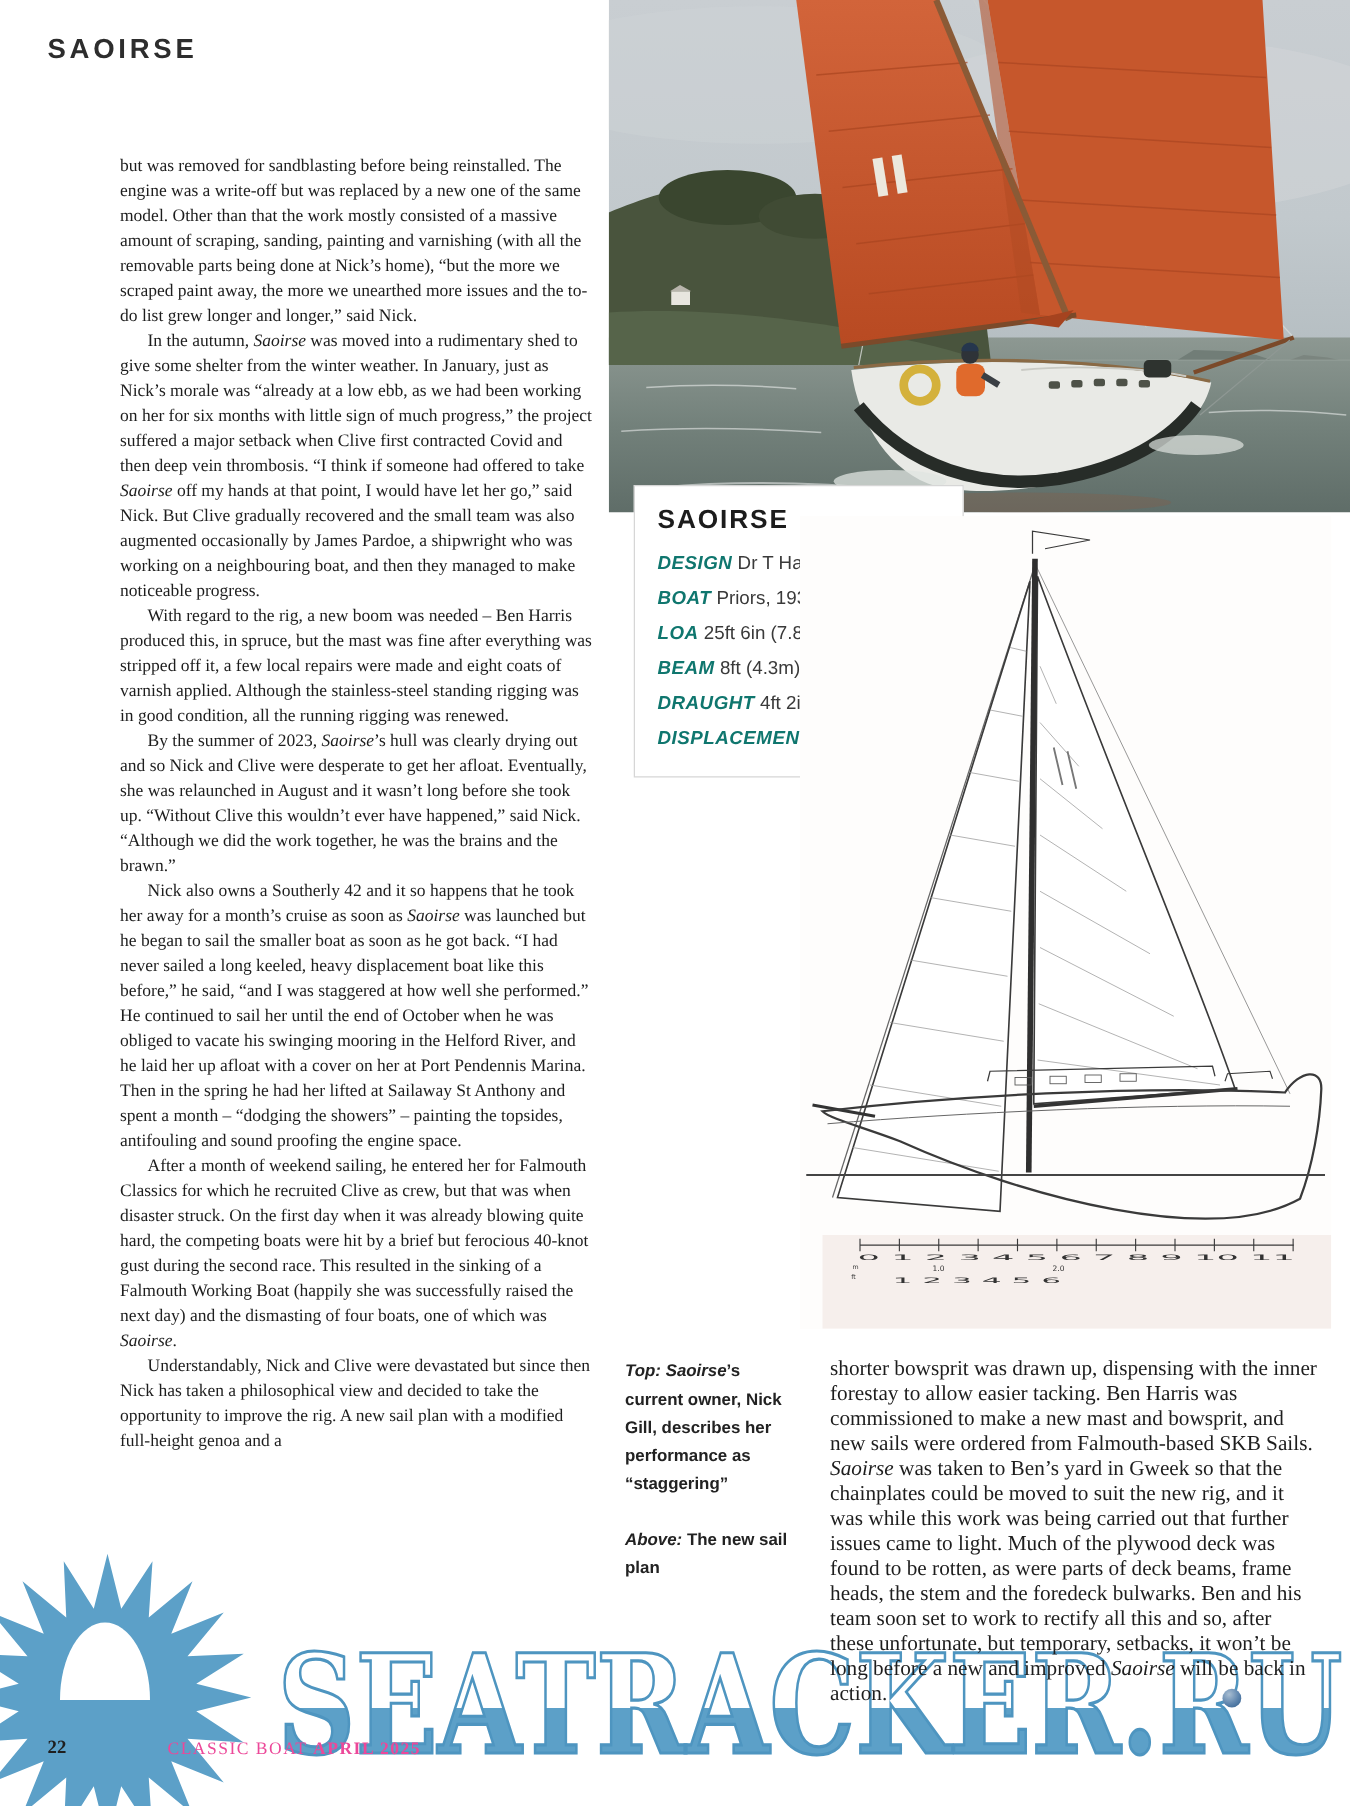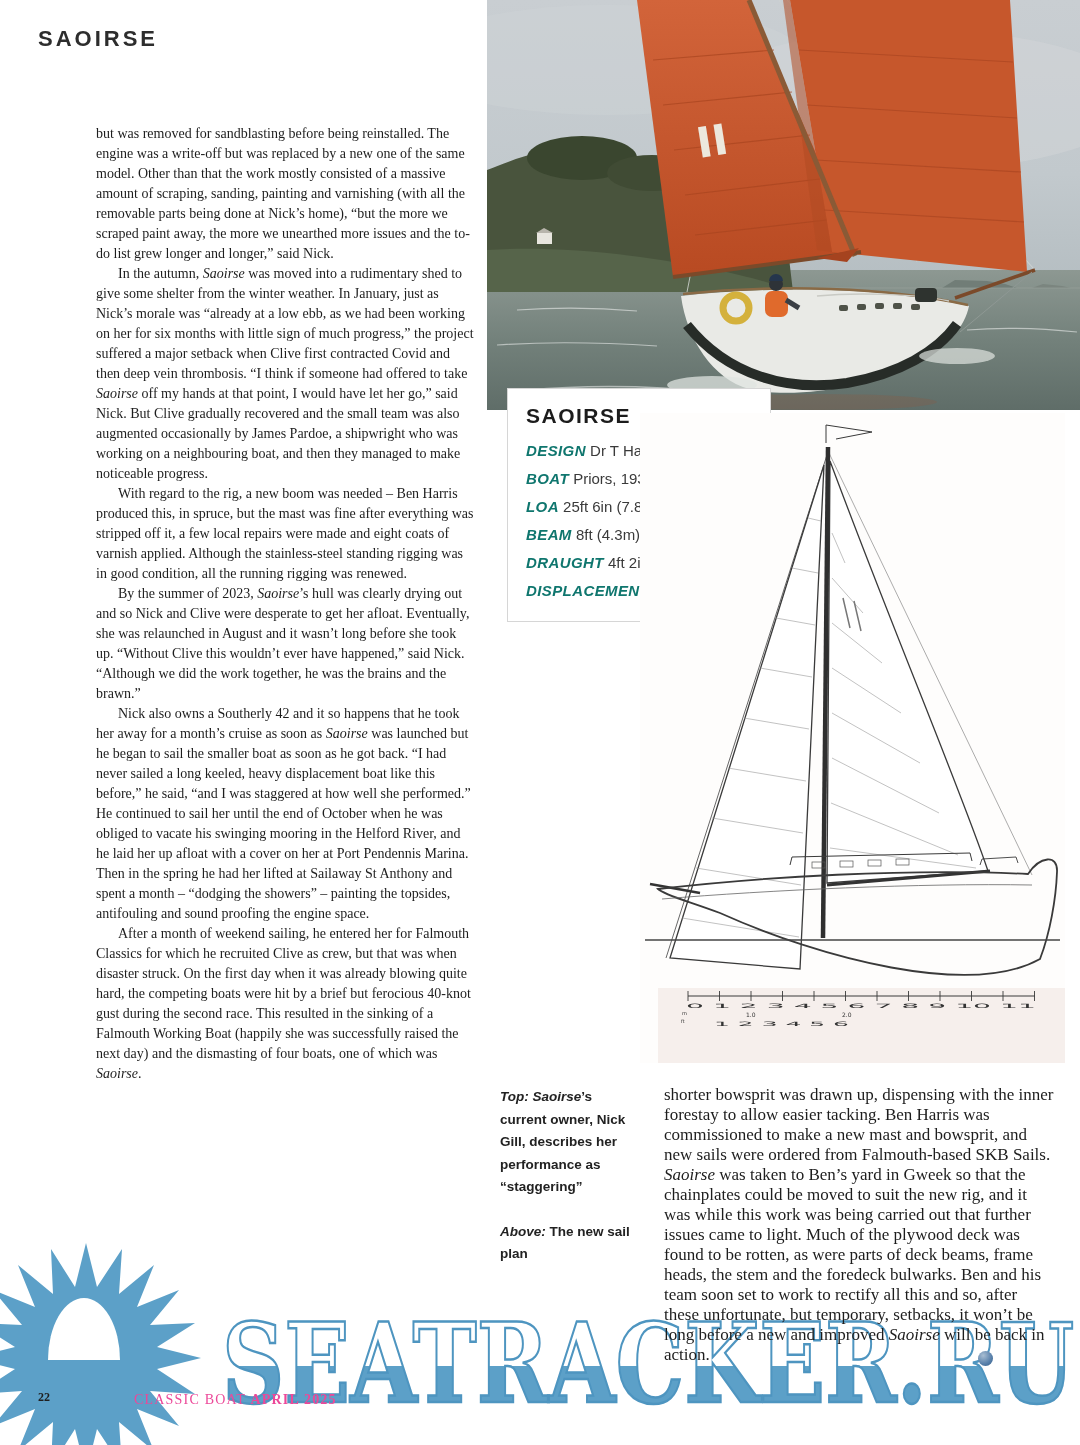--- a/index.html
+++ b/index.html
@@ -27,21 +27,21 @@
   .specbox .spec-row b{color:#0f766e;letter-spacing:.4px;font-style:italic;}
 
   .captions{position:absolute;left:500px;top:1086px;width:130px;font-family:"Liberation Sans",sans-serif;
         font-size:13.5px;font-weight:700;line-height:22.5px;color:#222;}
   .captions .cap{margin:0 0 22px 0;}
   .captions .pfx{font-style:italic;}
 
   .endmark{position:absolute;left:978px;top:1351px;width:15px;height:15px;border-radius:50%;
         background:radial-gradient(circle at 35% 30%, #a9bed2, #5d84ad 55%, #2f5c8a);}
 
-  .footer-pagenum{position:absolute;left:38px;top:1390px;font-size:12px;font-weight:700;color:#1f1f1f;}
+  .footer-pagenum{position:absolute;left:38px;top:1390px;font-size:15px;font-weight:700;color:#1f1f1f;}
   .footer-mag{position:absolute;left:134px;top:1392px;font-size:14px;letter-spacing:1.2px;color:#ec4899;}
   .footer-mag b{letter-spacing:1.2px;}
 
   .sunburst{position:absolute;left:-31px;top:1241px;width:234px;height:234px;}
   .wm-text{position:absolute;left:0;top:1306px;width:1080px;height:120px;}
 </style>
 </head>
 <body>
 
 <div class="page">
@@ -217,20 +217,21 @@
       </g>
     </svg>
 
     <div class="col-left">
       <p>but was removed for sandblasting before being reinstalled. The engine was a write-off but was replaced by a new one of the same model. Other than that the work mostly consisted of a massive amount of scraping, sanding, painting and varnishing (with all the removable parts being done at Nick’s home), “but the more we scraped paint away, the more we unearthed more issues and the to-do list grew longer and longer,” said Nick.</p>
       <p class="ind">In the autumn, <i>Saoirse</i> was moved into a rudimentary shed to give some shelter from the winter weather. In January, just as Nick’s morale was “already at a low ebb, as we had been working on her for six months with little sign of much progress,” the project suffered a major setback when Clive first contracted Covid and then deep vein thrombosis. “I think if someone had offered to take <i>Saoirse</i> off my hands at that point, I would have let her go,” said Nick. But Clive gradually recovered and the small team was also augmented occasionally by James Pardoe, a shipwright who was working on a neighbouring boat, and then they managed to make noticeable progress.</p>
       <p class="ind">With regard to the rig, a new boom was needed – Ben Harris produced this, in spruce, but the mast was fine after everything was stripped off it, a few local repairs were made and eight coats of varnish applied. Although the stainless-steel standing rigging was in good condition, all the running rigging was renewed.</p>
       <p class="ind">By the summer of 2023, <i>Saoirse</i>’s hull was clearly drying out and so Nick and Clive were desperate to get her afloat. Eventually, she was relaunched in August and it wasn’t long before she took up. “Without Clive this wouldn’t ever have happened,” said Nick. “Although we did the work together, he was the brains and the brawn.”</p>
       <p class="ind">Nick also owns a Southerly 42 and it so happens that he took her away for a month’s cruise as soon as <i>Saoirse</i> was launched but he began to sail the smaller boat as soon as he got back. “I had never sailed a long keeled, heavy displacement boat like this before,” he said, “and I was staggered at how well she performed.” He continued to sail her until the end of October when he was obliged to vacate his swinging mooring in the Helford River, and he laid her up afloat with a cover on her at Port Pendennis Marina. Then in the spring he had her lifted at Sailaway St Anthony and spent a month – “dodging the showers” – painting the topsides, antifouling and sound proofing the engine space.</p>
       <p class="ind">After a month of weekend sailing, he entered her for Falmouth Classics for which he recruited Clive as crew, but that was when disaster struck. On the first day when it was already blowing quite hard, the competing boats were hit by a brief but ferocious 40-knot gust during the second race. This resulted in the sinking of a Falmouth Working Boat (happily she was successfully raised the next day) and the dismasting of four boats, one of which was <i>Saoirse</i>.</p>
+      <p class="ind">Understandably, Nick and Clive were devastated but since then Nick has taken a philosophical view and decided to take the opportunity to improve the rig. A new sail plan with a modified full-height genoa and a</p>
     </div>
 
     <div class="captions">
       <p class="cap"><span class="pfx">Top:</span><span> <i>Saoirse</i>’s current owner, Nick Gill, describes her performance as “staggering”</span></p>
       <p class="cap"><span class="pfx">Above:</span><span> The new sail plan</span></p>
     </div>
 
     <div class="col-right">
       <p>shorter bowsprit was drawn up, dispensing with the inner forestay to allow easier tacking. Ben Harris was commissioned to make a new mast and bowsprit, and new sails were ordered from Falmouth-based SKB Sails. <i>Saoirse</i> was taken to Ben’s yard in Gweek so that the chainplates could be moved to suit the new rig, and it was while this work was being carried out that further issues came to light. Much of the plywood deck was found to be rotten, as were parts of deck beams, frame heads, the stem and the foredeck bulwarks. Ben and his team soon set to work to rectify all this and so, after these unfortunate, but temporary, setbacks, it won’t be long before a new and improved <i>Saoirse</i> will be back in action.</p>
     </div>

